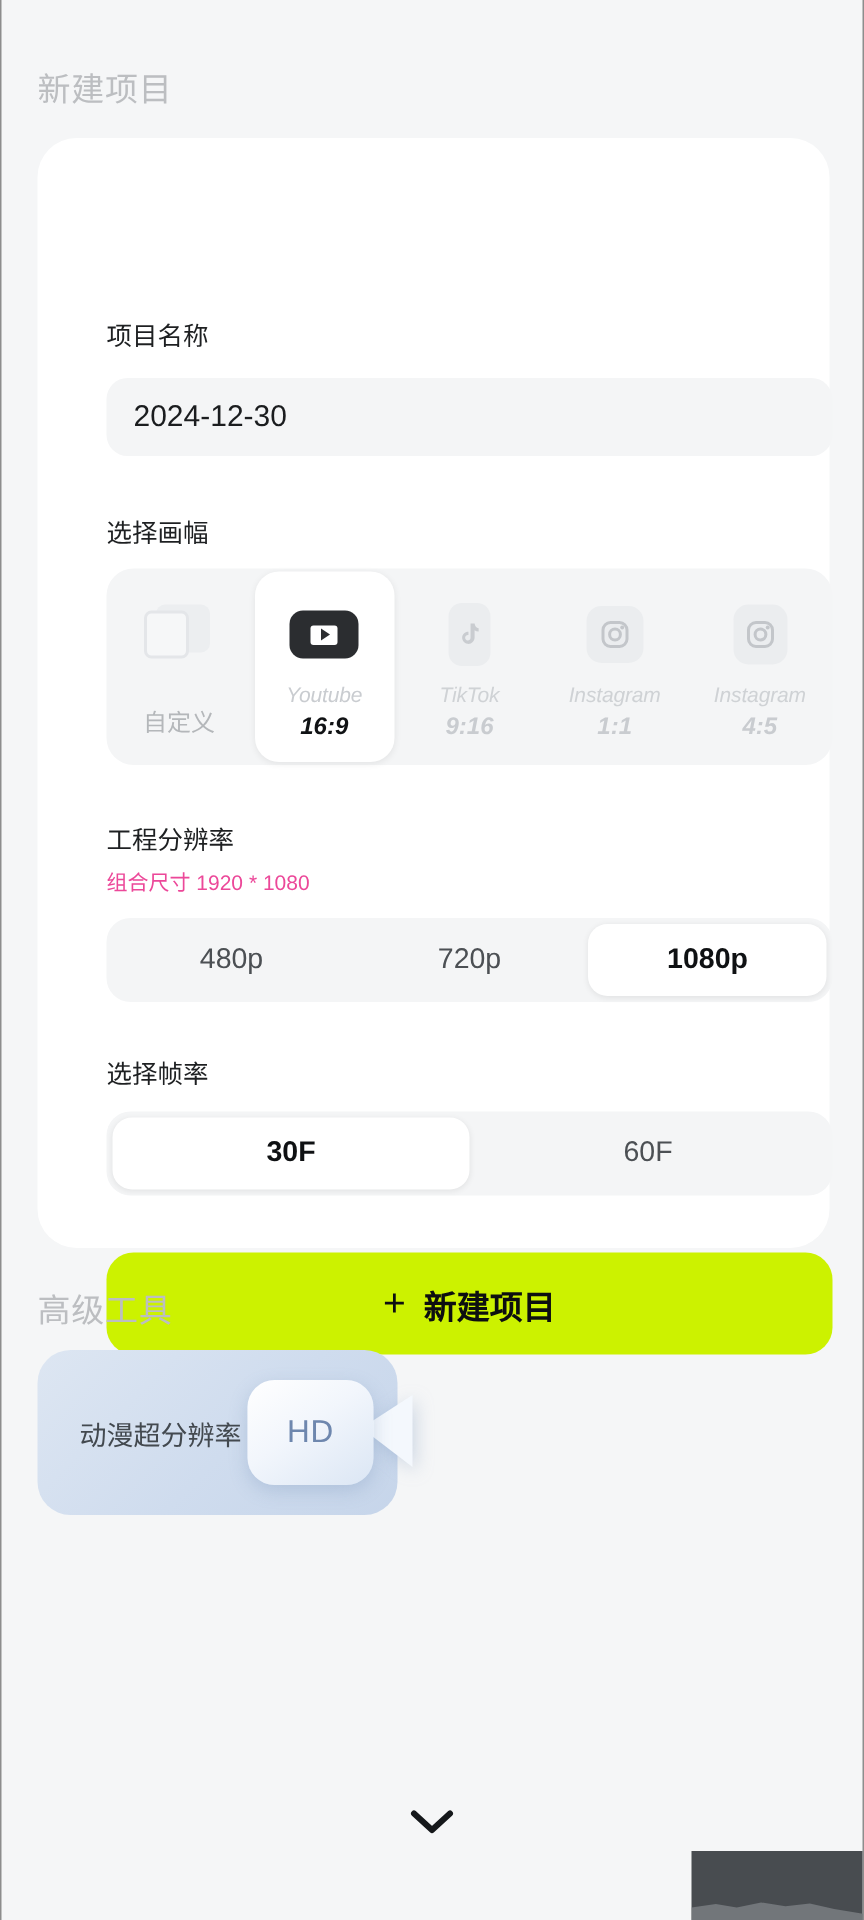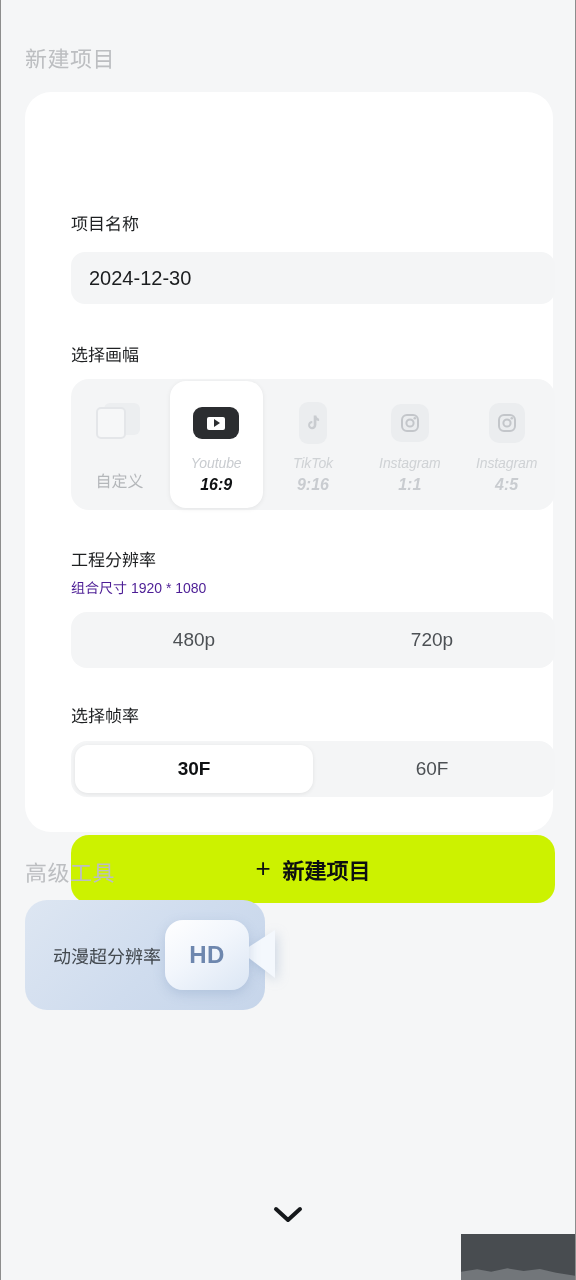--- a/index.html
+++ b/index.html
@@ -47,21 +47,21 @@
   .field-label {
     position: absolute;
     font-size: 17px;
     color: #1e2022;
     font-weight: 400;
     line-height: 1;
   }
   .sub-label {
     position: absolute;
     font-size: 14px;
-    color: #4c1d95;
+    color: #ec4899;
     line-height: 1;
   }
 
   
   #label-project-name { left: 46px; top: 124px; }
   .name-input {
     position: absolute;
     left: 46px; top: 160px;
     width: 484px; height: 52px;
     background: #f4f5f6;
@@ -271,21 +271,21 @@
   }
   .hd-body {
     position: absolute; left: 0; top: 4px;
     width: 84px; height: 70px;
     background: linear-gradient(145deg, #ffffff 0%, #f2f6fc 45%, #dbe6f4 100%);
     border-radius: 18px;
     box-shadow: 0 4px 12px rgba(110,140,180,.28);
     display: flex; align-items: center; justify-content: center;
   }
   .hd-body span {
-    font-size: 24px; font-weight: 700; letter-spacing: .5px;
+    font-size: 21px; font-weight: 400; letter-spacing: .5px;
     background: linear-gradient(180deg, #7d96bb 0%, #4d6casdf 100%);
     color: #6e87ae;
   }
   .hd-lens {
     position: absolute; left: 76px; top: 14px;
     width: 0; height: 0;
     border-top: 22px solid transparent;
     border-bottom: 26px solid transparent;
     border-right: 34px solid #f4f8fd;
     filter: drop-shadow(2px 3px 6px rgba(110,140,180,.3));
@@ -428,20 +428,21 @@
         <div class="aspect-ratio">4:5</div>
       </div>
     </div>
 
     <div class="field-label" id="label-resolution">工程分辨率</div>
     <div class="sub-label" id="sub-resolution">组合尺寸 1920 * 1080</div>
 
     <div class="segment-track" id="track-resolution">
       <div class="segment-item">480p</div>
       <div class="segment-item">720p</div>
+      <div class="segment-item selected">1080p</div>
     </div>
 
     <div class="field-label" id="label-fps">选择帧率</div>
 
     <div class="segment-track" id="track-fps">
       <div class="segment-item selected">30F</div>
       <div class="segment-item">60F</div>
     </div>
 
     <button class="cta-button">

